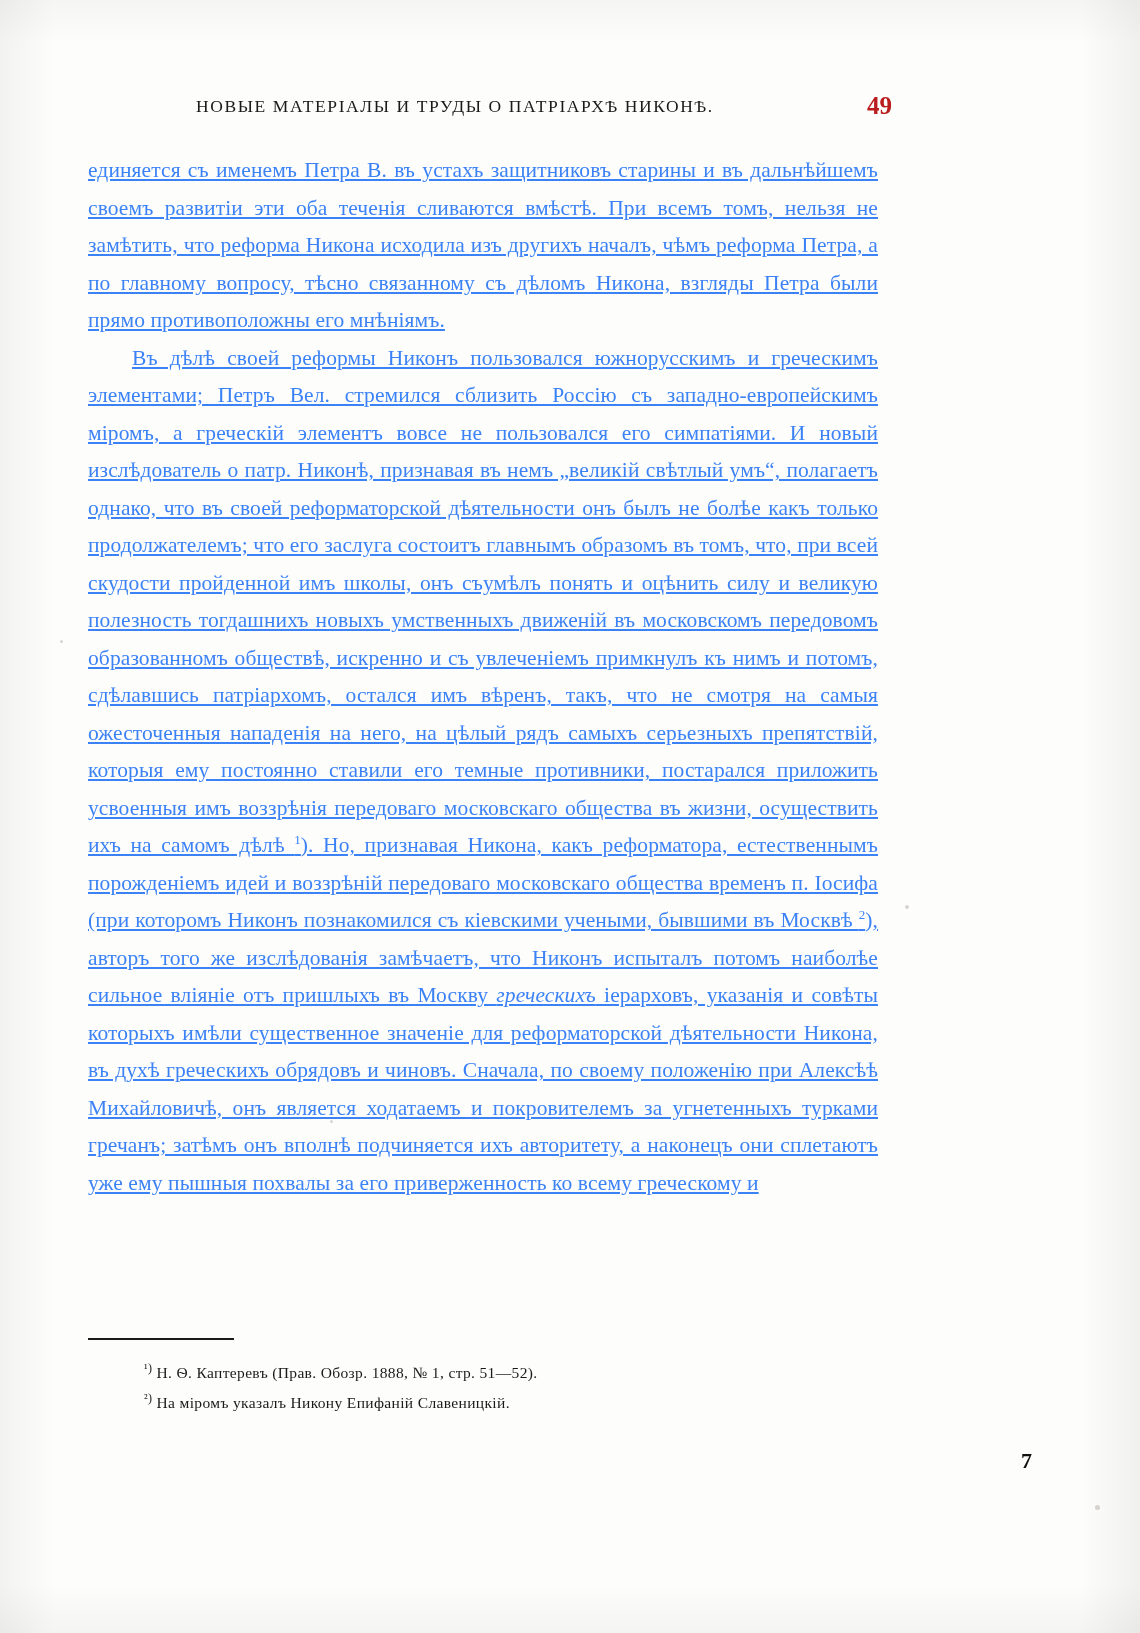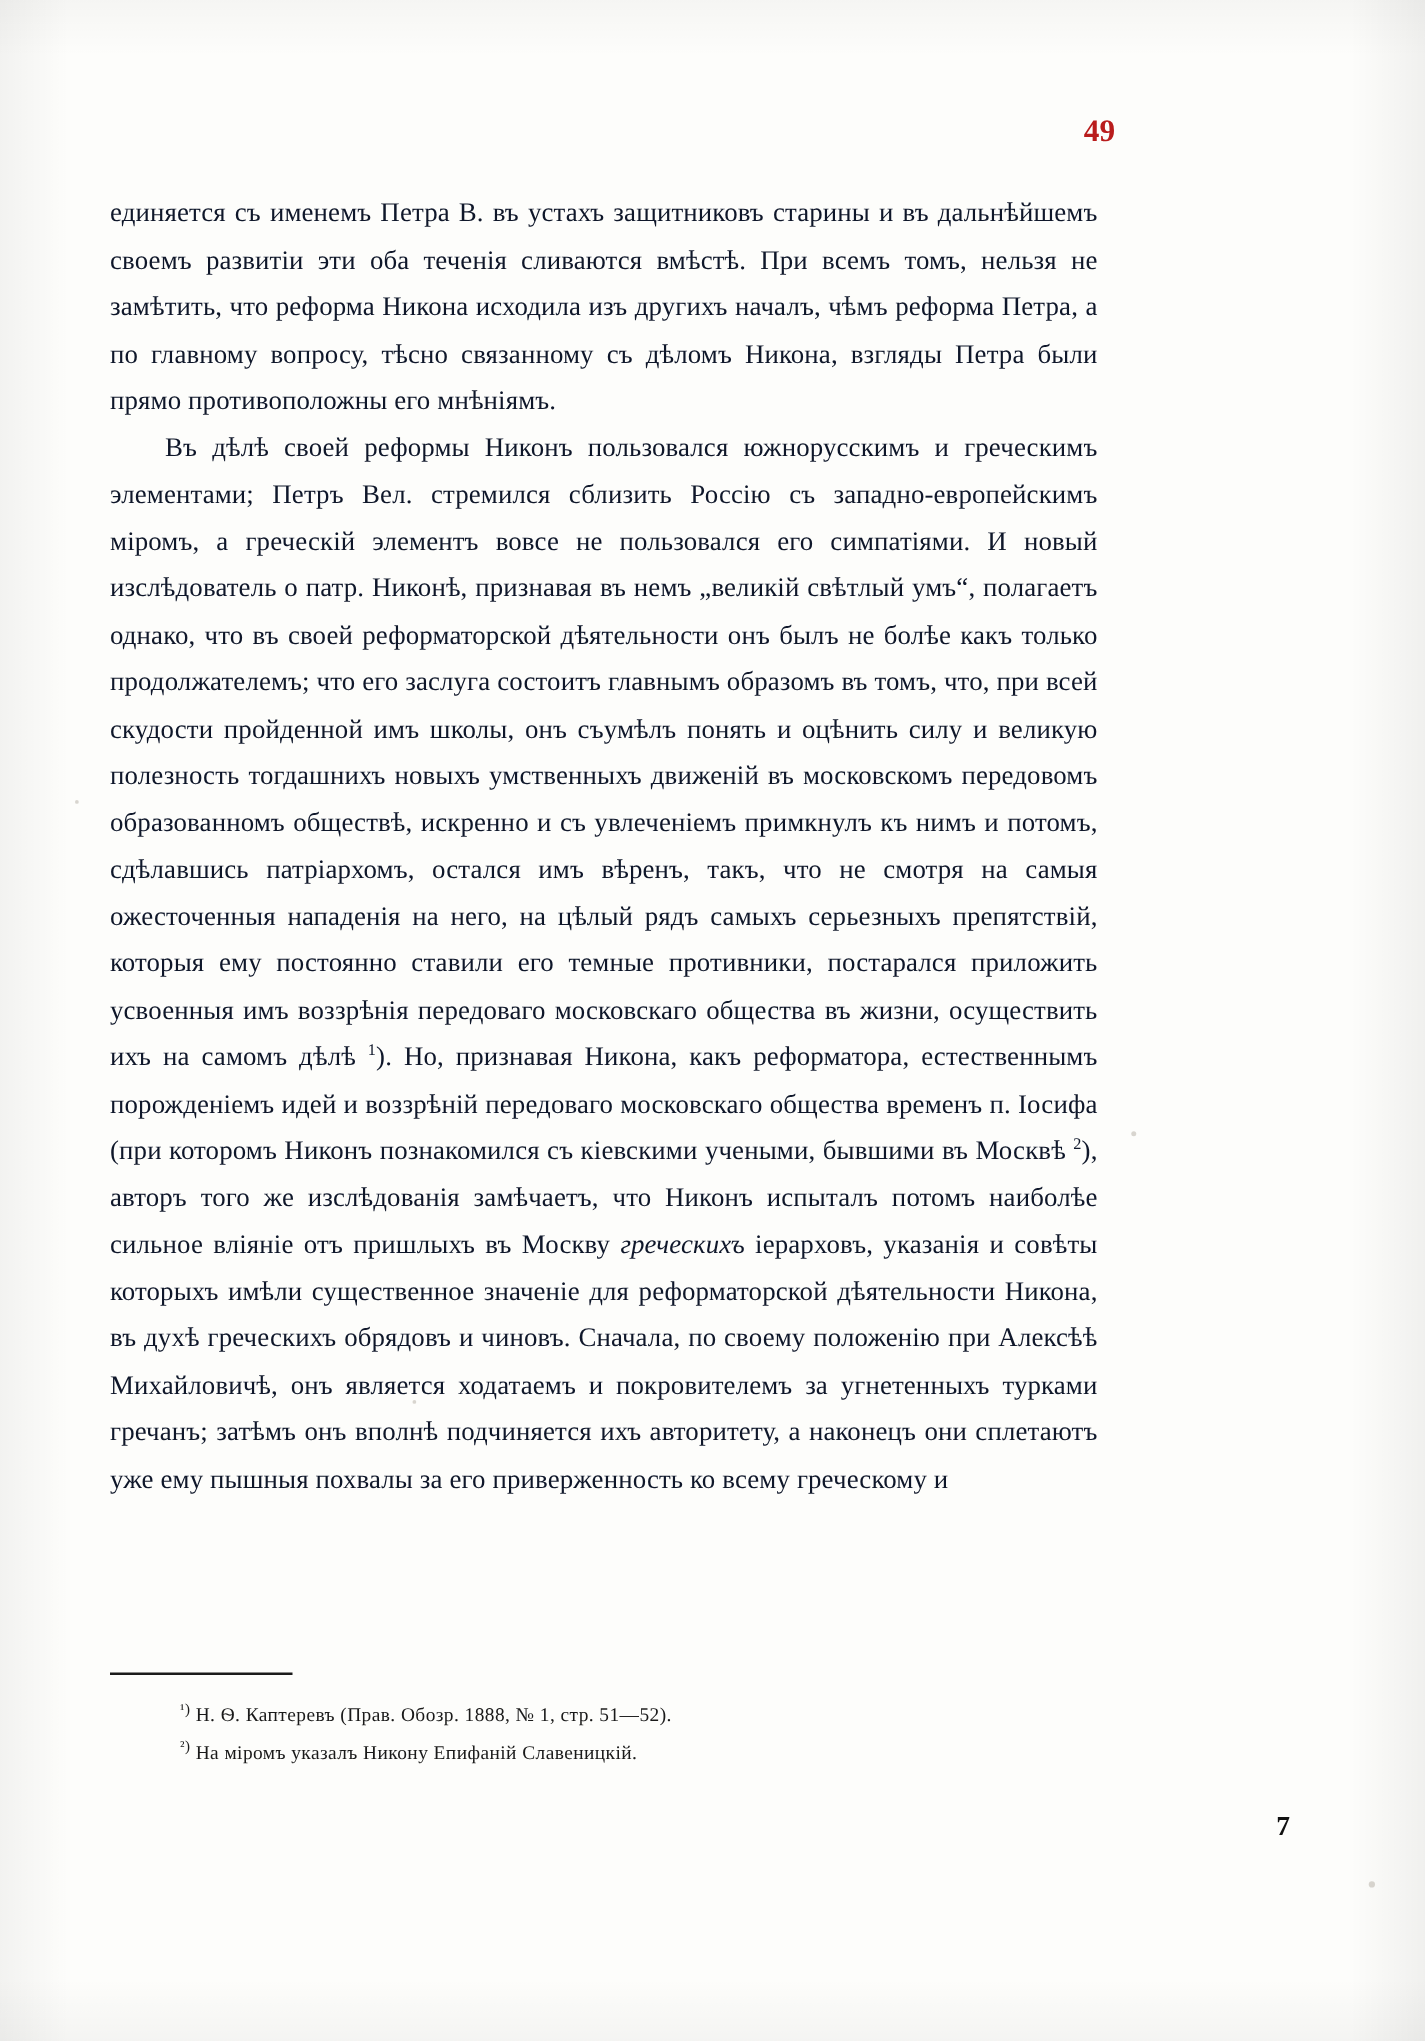--- a/index.html
+++ b/index.html
@@ -65,22 +65,23 @@
   }
   .body-text {
     margin-top: 22px;
   }
   p.para {
     margin: 0;
     font-size: 21.5px;
     line-height: 37.5px;
     text-align: justify;
     text-justify: inter-word;
-    color: #0f172a;
+    color: #3b82f6;
     letter-spacing: 0.1px;
+    text-decoration: underline;
   }
   p.para + p.para {
     margin-top: 0px;
   }
   p.para.indent {
     text-indent: 44px;
   }
   .ital {
     font-style: italic;
     margin-top: 32px;
@@ -140,20 +141,21 @@
   <div class="paper-tone"></div>
 
   <div class="speckle" style="left:330px; top:1120px; width:3px; height:3px;"></div>
   <div class="speckle" style="left:905px; top:905px; width:4px; height:4px;"></div>
   <div class="speckle" style="left:1095px; top:1505px; width:5px; height:5px;"></div>
   <div class="speckle" style="left:60px; top:640px; width:3px; height:3px;"></div>
 
   <div class="content">
 
     <div class="running-head">
+      <div class="running-title">НОВЫЕ МАТЕРІАЛЫ И ТРУДЫ О ПАТРІАРХѢ НИКОНѢ.</div>
       <div class="page-number">49</div>
     </div>
 
     <div class="body-text">
 
       <p class="para">единяется съ именемъ Петра В. въ устахъ защитниковъ старины и въ дальнѣйшемъ своемъ развитіи эти оба теченія сливаются вмѣстѣ. При всемъ томъ, нельзя не замѣтить, что реформа Никона исходила изъ другихъ началъ, чѣмъ реформа Петра, а по главному вопросу, тѣсно связанному съ дѣломъ Никона, взгляды Петра были прямо противоположны его мнѣніямъ.</p>
 
       <p class="para indent">
         <span>Въ дѣлѣ своей реформы Никонъ пользовался южнорусскимъ и греческимъ элементами; Петръ Вел. стремился сблизить Россію съ западно-европейскимъ міромъ, а греческій элементъ вовсе не пользовался его симпатіями. И новый изслѣдователь о патр. Никонѣ, признавая въ немъ „великій свѣтлый умъ“, полагаетъ однако, что въ своей реформаторской дѣятельности онъ былъ не болѣе какъ только продолжателемъ; что его заслуга состоитъ главнымъ образомъ въ томъ, что, при всей скудости пройденной имъ школы, онъ съумѣлъ понять и оцѣнить силу и великую полезность тогдашнихъ новыхъ умственныхъ движеній въ московскомъ передовомъ образованномъ обществѣ, искренно и съ увлеченіемъ примкнулъ къ нимъ и потомъ, сдѣлавшись патріархомъ, остался имъ вѣренъ, такъ, что не смотря на самыя ожесточенныя нападенія на него, на цѣлый рядъ самыхъ серьезныхъ препятствій, которыя ему постоянно ставили его темные противники, постарался приложить усвоенныя имъ воззрѣнія передоваго московскаго общества въ жизни, осуществить ихъ на самомъ дѣлѣ </span><sup class="fn">1</sup><span>). Но, признавая Никона, какъ реформатора, естественнымъ порожденіемъ идей и воззрѣній передоваго московскаго общества временъ п. Іосифа (при которомъ Никонъ познакомился съ кіевскими учеными, бывшими въ Москвѣ </span><sup class="fn">2</sup><span>), авторъ того же изслѣдованія замѣчаетъ, что Никонъ испыталъ потомъ наиболѣе сильное вліяніе отъ пришлыхъ въ Москву </span><span class="ital">греческихъ</span><span> іерарховъ, указанія и совѣты которыхъ имѣли существенное значеніе для реформаторской дѣятельности Никона, въ духѣ греческихъ обрядовъ и чиновъ. Сначала, по своему положенію при Алексѣѣ Михайловичѣ, онъ является ходатаемъ и покровителемъ за угнетенныхъ турками гречанъ; затѣмъ онъ вполнѣ подчиняется ихъ авторитету, а наконецъ они сплетаютъ уже ему пышныя похвалы за его приверженность ко всему греческому и</span>
       </p>

